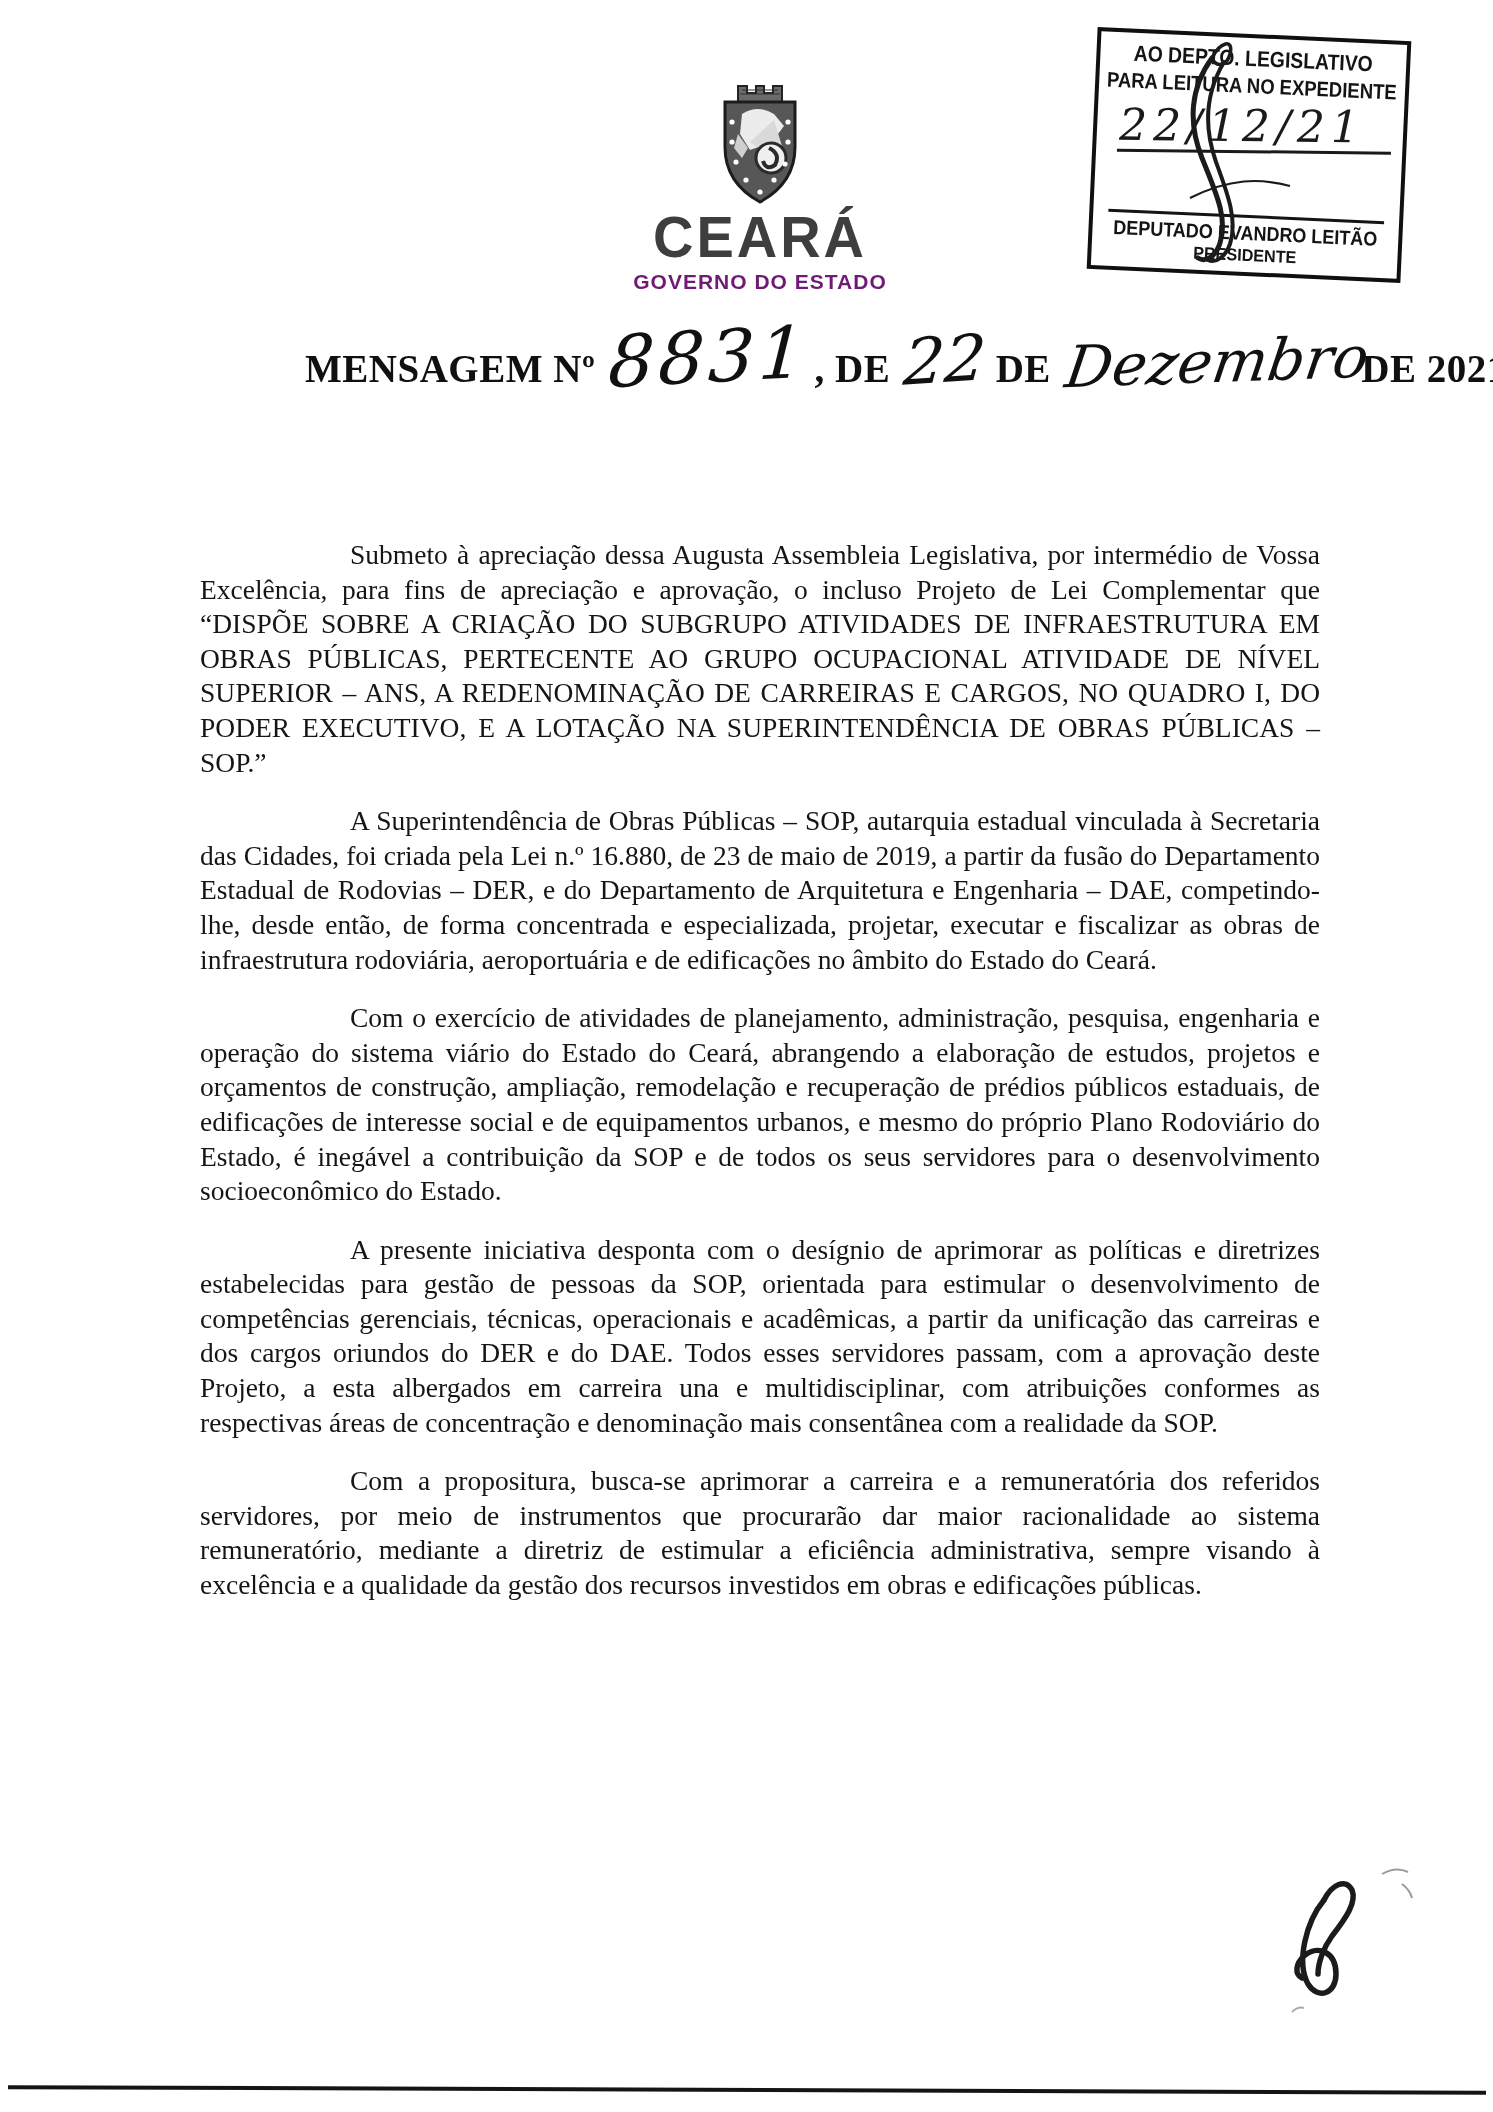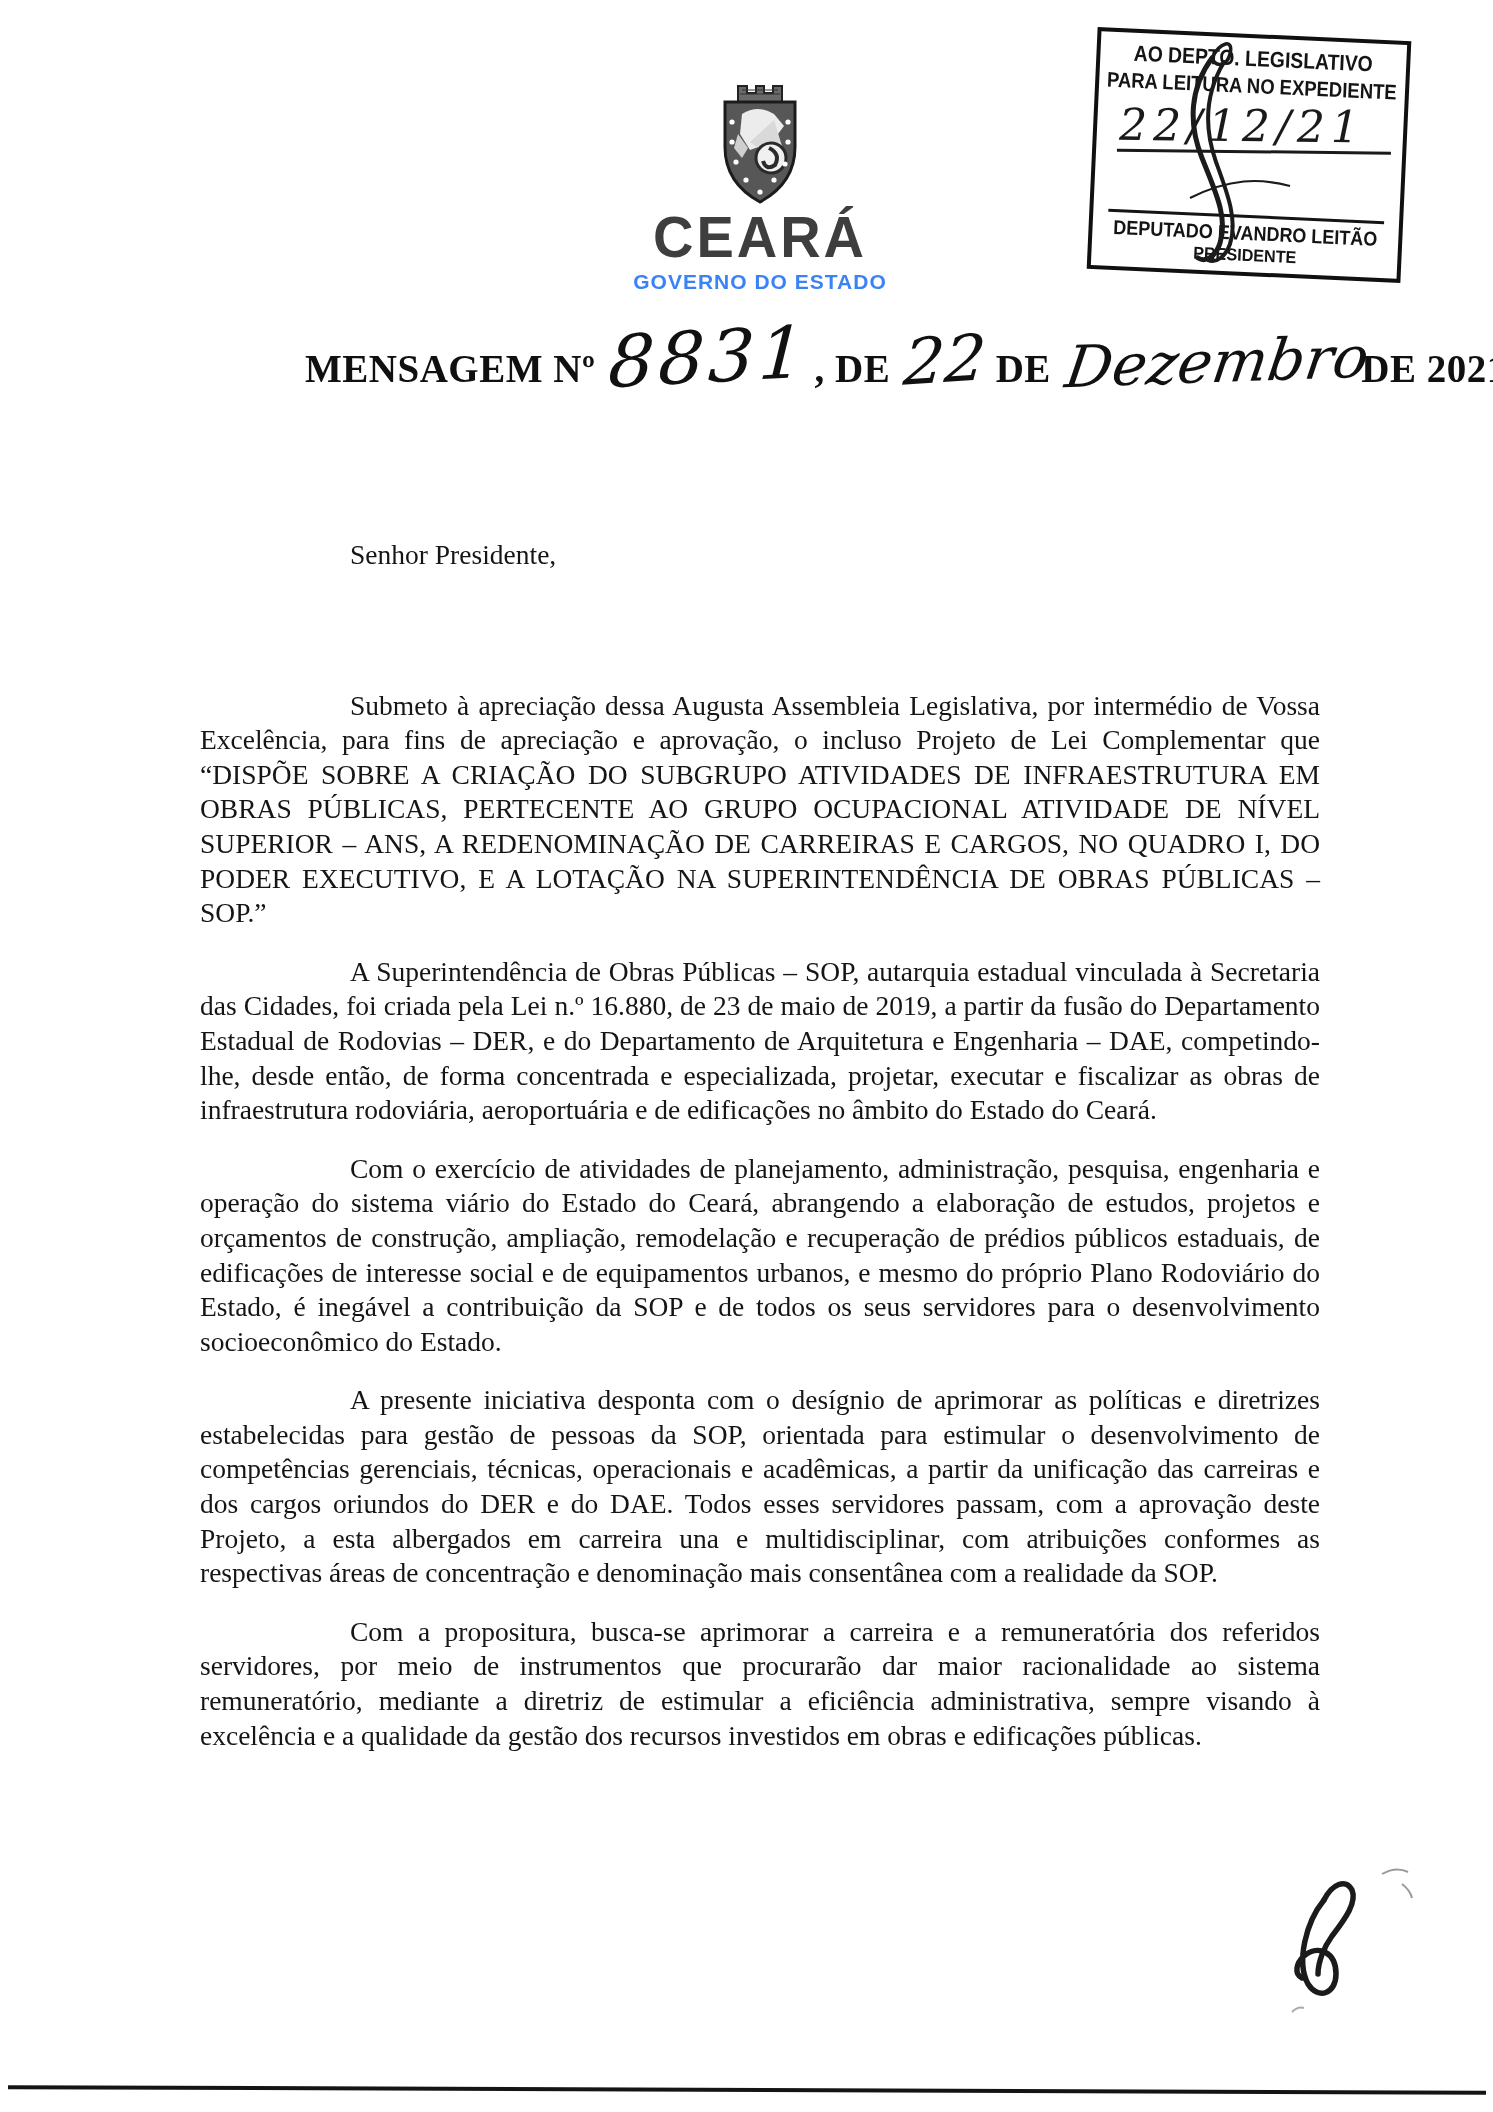--- a/index.html
+++ b/index.html
@@ -21,21 +21,21 @@
     font-family:"Liberation Sans", sans-serif;
     font-weight:900; font-size:56px; letter-spacing:3px;
     color:#3e3e3e;
     transform:scaleY(1.02);
   }
   .logo-subtitle {
     position:absolute; left:580px; top:270px; width:360px;
     text-align:center;
     font-family:"Liberation Sans", sans-serif;
     font-weight:800; font-size:21px; letter-spacing:1px;
-    color:#3b82f6;
+    color:#701a75;
   }
 
   
   .stamp {
     position:absolute; left:1092px; top:34px; width:314px; height:242px;
     border:4px solid #101010;
     transform:rotate(2.6deg);
     display:flex; flex-direction:column; align-items:center;
     padding:8px 6px 6px 6px;
     background:rgba(255,255,255,0.0);
@@ -152,21 +152,20 @@
   <span class="title-print">MENSAGEM Nº</span>
   <span class="hw hw-number">8831</span>
   <span class="title-print">, DE</span>
   <span class="hw hw-day">22</span>
   <span class="title-print">DE</span>
   <span class="hw hw-month">Dezembro</span>
   <span class="title-print">DE 2021.</span>
 </div>
 
 <div class="body-text">
-  <p class="salutation">Senhor Presidente,</p>
 
   <p class="para"><span>Submeto à apreciação dessa Augusta Assembleia Legislativa, por intermédio de Vossa Excelência, para fins de apreciação e aprovação, o incluso Projeto de Lei Complementar que </span><b>“DISPÕE SOBRE A CRIAÇÃO DO SUBGRUPO ATIVIDADES DE INFRAESTRUTURA EM OBRAS PÚBLICAS, PERTECENTE AO GRUPO OCUPACIONAL ATIVIDADE DE NÍVEL SUPERIOR – ANS, A REDENOMINAÇÃO DE CARREIRAS E CARGOS, NO QUADRO I, DO PODER EXECUTIVO, E A LOTAÇÃO NA SUPERINTENDÊNCIA DE OBRAS PÚBLICAS – SOP.”</b></p>
 
   <p class="para">A Superintendência de Obras Públicas – SOP, autarquia estadual vinculada à Secretaria das Cidades, foi criada pela Lei n.º 16.880, de 23 de maio de 2019, a partir da fusão do Departamento Estadual de Rodovias – DER, e do Departamento de Arquitetura e Engenharia – DAE, competindo-lhe, desde então, de forma concentrada e especializada, projetar, executar e fiscalizar as obras de infraestrutura rodoviária, aeroportuária e de edificações no âmbito do Estado do Ceará.</p>
   <p class="para">Com o exercício de atividades de planejamento, administração, pesquisa, engenharia e operação do sistema viário do Estado do Ceará, abrangendo a elaboração de estudos, projetos e orçamentos de construção, ampliação, remodelação e recuperação de prédios públicos estaduais, de edificações de interesse social e de equipamentos urbanos, e mesmo do próprio Plano Rodoviário do Estado, é inegável a contribuição da SOP e de todos os seus servidores para o desenvolvimento socioeconômico do Estado.</p>
   <p class="para">A presente iniciativa desponta com o desígnio de aprimorar as políticas e diretrizes estabelecidas para gestão de pessoas da SOP, orientada para estimular o desenvolvimento de competências gerenciais, técnicas, operacionais e acadêmicas, a partir da unificação das carreiras e dos cargos oriundos do DER e do DAE. Todos esses servidores passam, com a aprovação deste Projeto, a esta albergados em carreira una e multidisciplinar, com atribuições conformes as respectivas áreas de concentração e denominação mais consentânea com a realidade da SOP.</p>
   <p class="para">Com a propositura, busca-se aprimorar a carreira e a remuneratória dos referidos servidores, por meio de instrumentos que procurarão dar maior racionalidade ao sistema remuneratório, mediante a diretriz de estimular a eficiência administrativa, sempre visando à excelência e a qualidade da gestão dos recursos investidos em obras e edificações públicas.</p>
 </div>
 
 <svg class="paraph-svg" viewBox="0 0 190 170">

